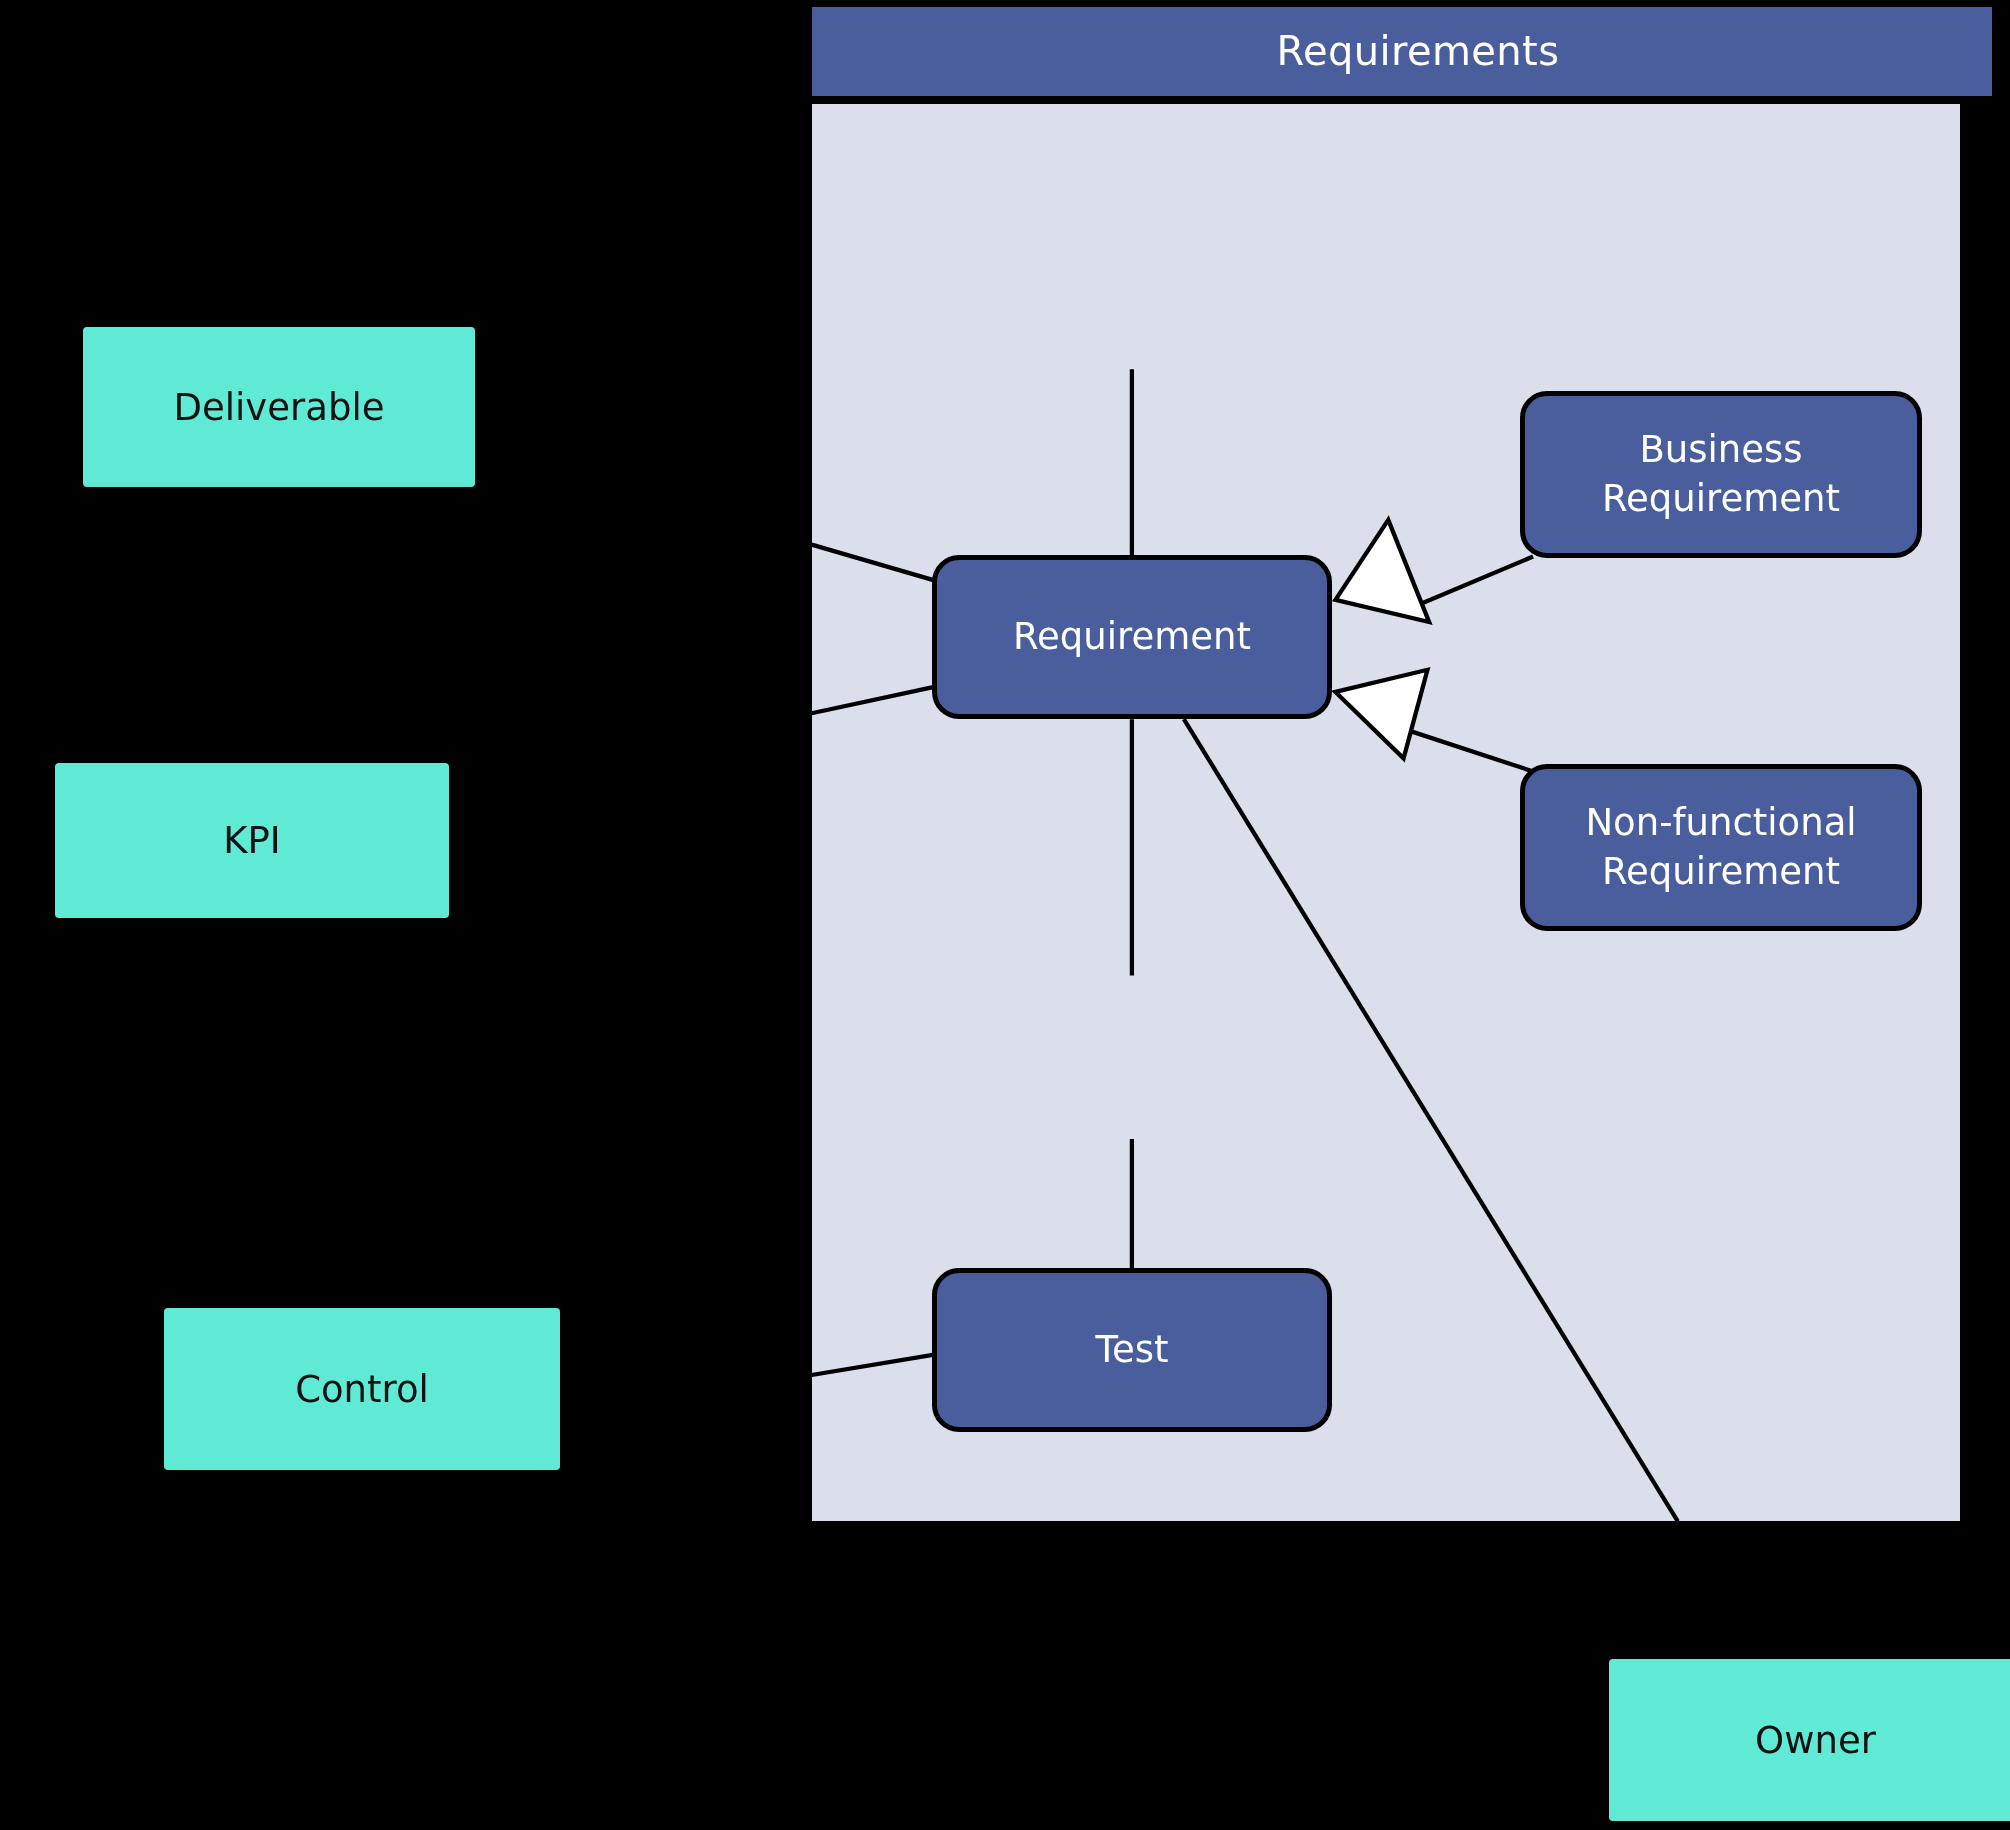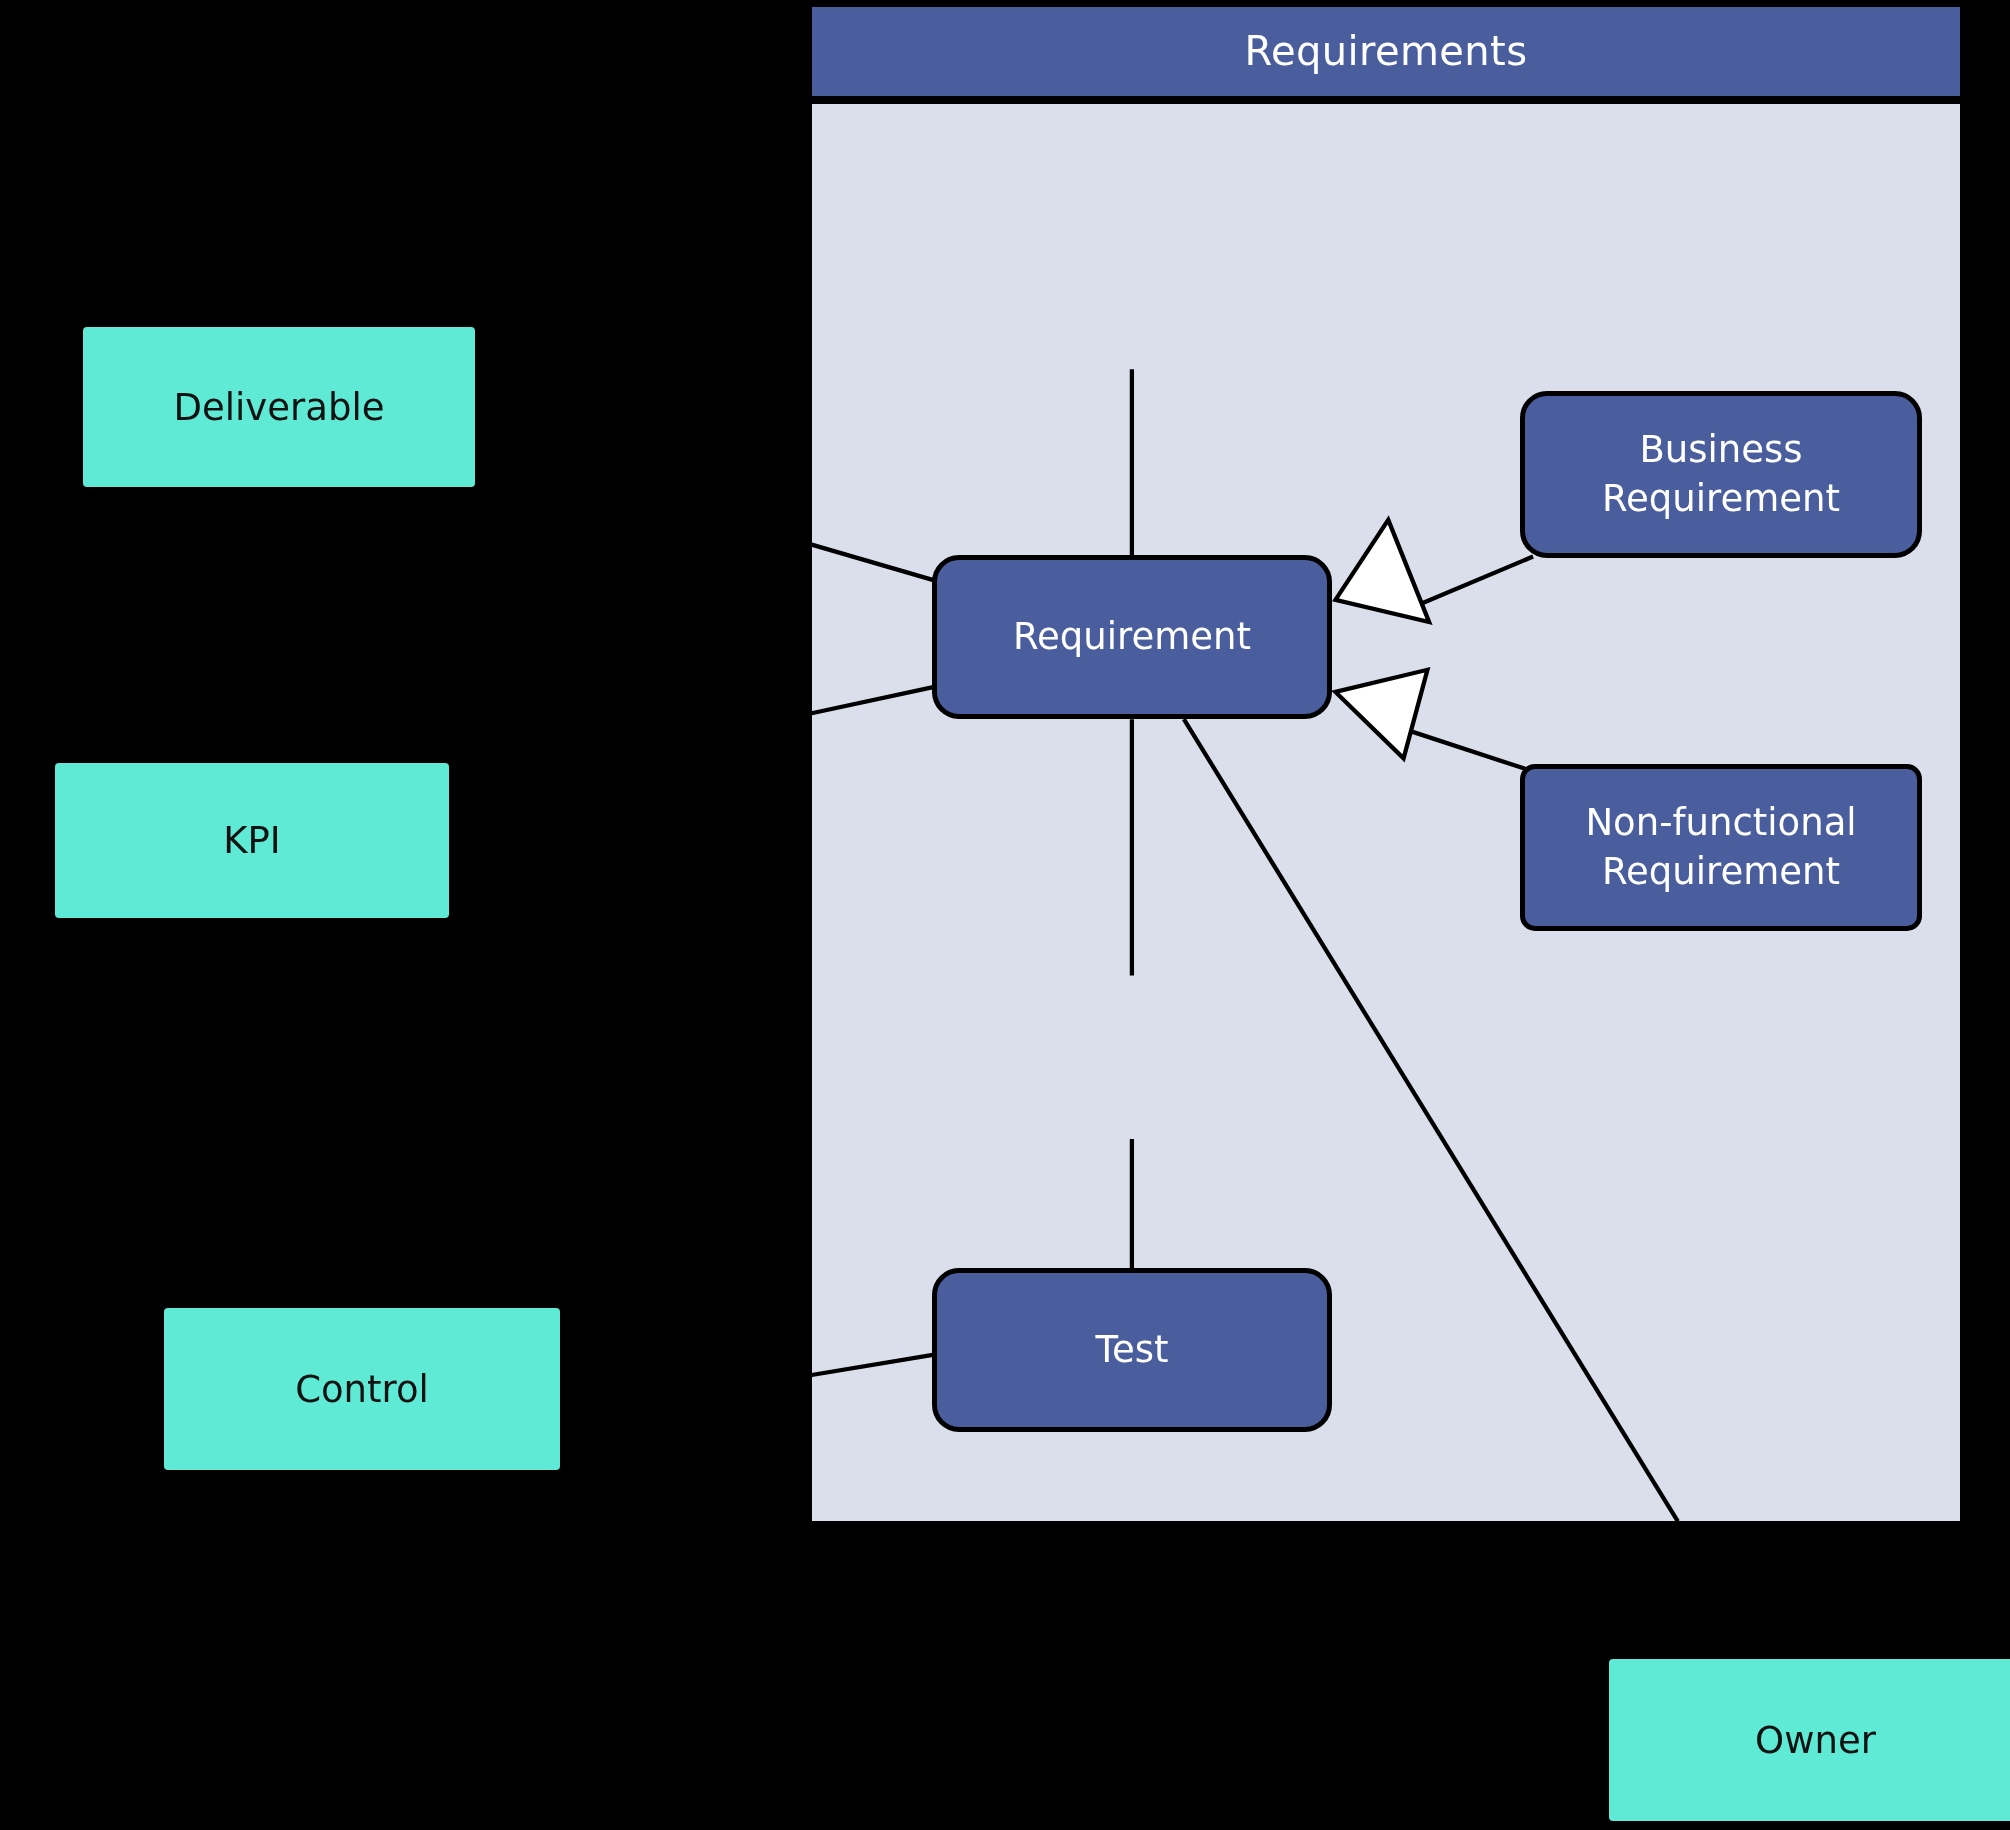--- a/index.html
+++ b/index.html
@@ -37,20 +37,21 @@
     background: #4a5e9d;
     border-bottom: 7.7px solid #000;
     box-sizing: content-box;
     display: flex;
     align-items: center;
     justify-content: center;
     color: #ffffff;
     font-size: 40px;
     font-weight: 500;
     letter-spacing: 0.4px;
+    padding-left: 32px;
   }
   .package-body {
     position: absolute;
     left: 0; top: 97px;
     width: 100%;
     height: 1417px;
     background: #dbdfeb;
   }
 
   
@@ -95,21 +96,21 @@
     color: #121212;
     font-size: 37px;
     font-weight: 500;
     z-index: 3;
   }
 
   
   #node-assumption   { left: 932px; top: 203px;  width: 400px; height: 166px; }
   #node-requirement  { left: 932px; top: 555px;  width: 400px; height: 164px; }
   #node-business     { left: 1520px; top: 391px;  width: 402px; height: 167px; }
-  #node-nonfunc      { left: 1520px; top: 764px;  width: 402px; height: 167px; border-radius: 15px; }
+  #node-nonfunc      { left: 1520px; top: 764px;  width: 402px; height: 167px; }
   #node-criterion    { left: 932px; top: 975px; width: 400px; height: 164px; }
   #node-test         { left: 932px; top: 1268px; width: 400px; height: 164px; justify-content: center; }
 
   #node-deliverable  { left: 83px;   top: 327px;  width: 392px; height: 160px; }
   #node-kpi          { left: 55px;   top: 763px;  width: 394px; height: 155px; justify-content: center; }
   #node-control      { left: 164px;  top: 1308px; width: 396px; height: 162px; }
   #node-owner        { left: 1609px; top: 1659px; width: 413px; height: 162px; }
 </style>
 </head>
 <body>

